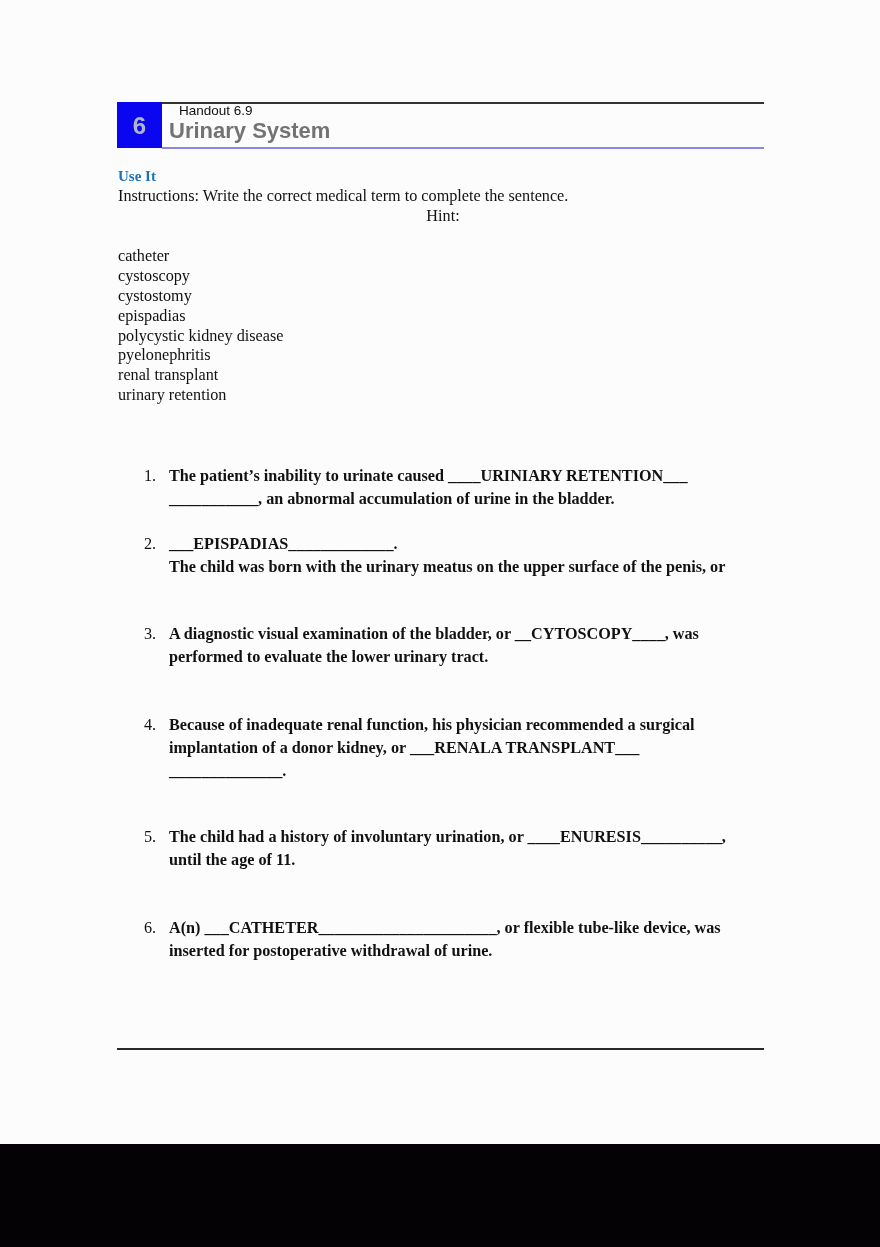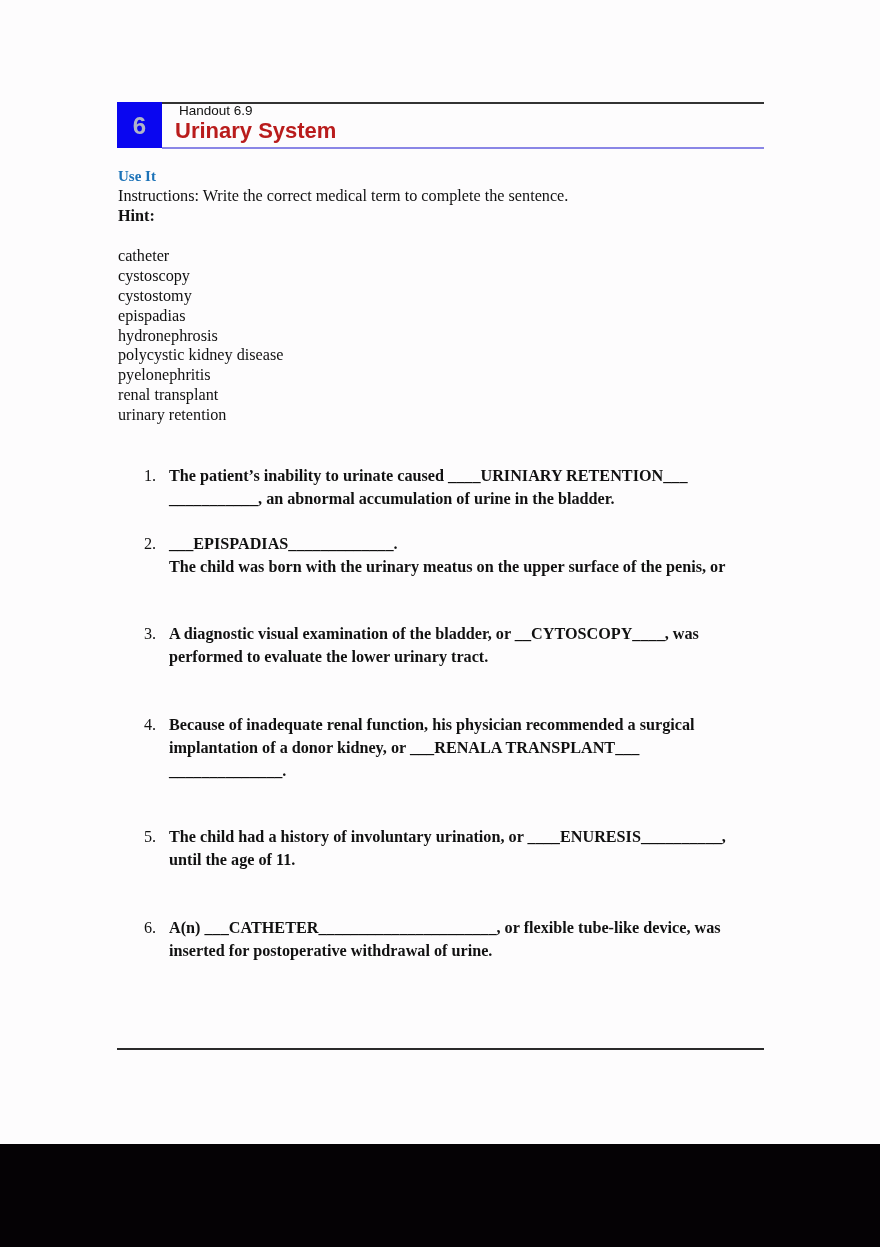--- a/index.html
+++ b/index.html
@@ -13,27 +13,27 @@
     .bottom-band { position: absolute; left: 0; top: 1144px; width: 880px; height: 103px; background: #050205; }
 
     .header { position: absolute; left: 117px; top: 102px; width: 647px; height: 46px; }
     .header-topline { position: absolute; left: 0; top: 0; width: 647px; height: 2px; background: #333; }
     .chapter-box {
       position: absolute; left: 0; top: 0; width: 45px; height: 46px; background: #0a06f0;
       color: #b0b4c8; font-family: "Liberation Sans", sans-serif; font-weight: bold; font-size: 24px;
       display: flex; align-items: center; justify-content: center; padding-top: 2px; box-sizing: border-box;
     }
     .handout-label { position: absolute; left: 62px; top: 1px; font-family: "Liberation Sans", sans-serif; font-size: 13.5px; color: #111; }
-    .handout-title { position: absolute; left: 58px; top: 16px; font-family: "Liberation Sans", sans-serif; font-weight: bold; font-size: 22px; color: #b91c1c; }
+    .handout-title { position: absolute; left: 52px; top: 16px; font-family: "Liberation Sans", sans-serif; font-weight: bold; font-size: 22px; color: #737373; }
     .header-underline { position: absolute; left: 45px; top: 45px; width: 602px; height: 1.5px; background: #8a86e6; }
 
     .content { position: absolute; left: 118px; top: 166px; width: 650px; font-size: 16.2px; line-height: 20px; }
     .section-title { color: #1d73b8; font-weight: bold; font-size: 15px; }
     .instr b { font-weight: normal; }
-    .hint { font-weight: bold; }
+    .hint { font-weight: normal; text-align: center; }
     .hint-list { margin-top: 20px; }
     .hint-list div { height: 19.9px; }
 
     .questions { position: absolute; left: 144px; top: 465px; width: 620px; font-size: 16.2px; line-height: 23px; }
     .q { position: absolute; left: 0; width: 620px; }
     .q .num { position: absolute; left: 0; top: 0; }
     .q .text { margin-left: 25px; font-weight: bold; }
   </style>
 </head>
 <body>
@@ -50,21 +50,20 @@
 
   <div class="content">
     <div class="section-title">Use It</div>
     <div class="instr"><b>Instructions:</b><span> Write the correct medical term to complete the sentence.</span></div>
     <div class="hint">Hint:</div>
     <div class="hint-list">
       <div>catheter</div>
       <div>cystoscopy</div>
       <div>cystostomy</div>
       <div>epispadias</div>
-      <div>hydronephrosis</div>
       <div>polycystic kidney disease</div>
       <div>pyelonephritis</div>
       <div>renal transplant</div>
       <div>urinary retention</div>
     </div>
   </div>
 
   <div class="questions">
     <div class="q" style="top:0px">
       <span class="num">1.</span>

